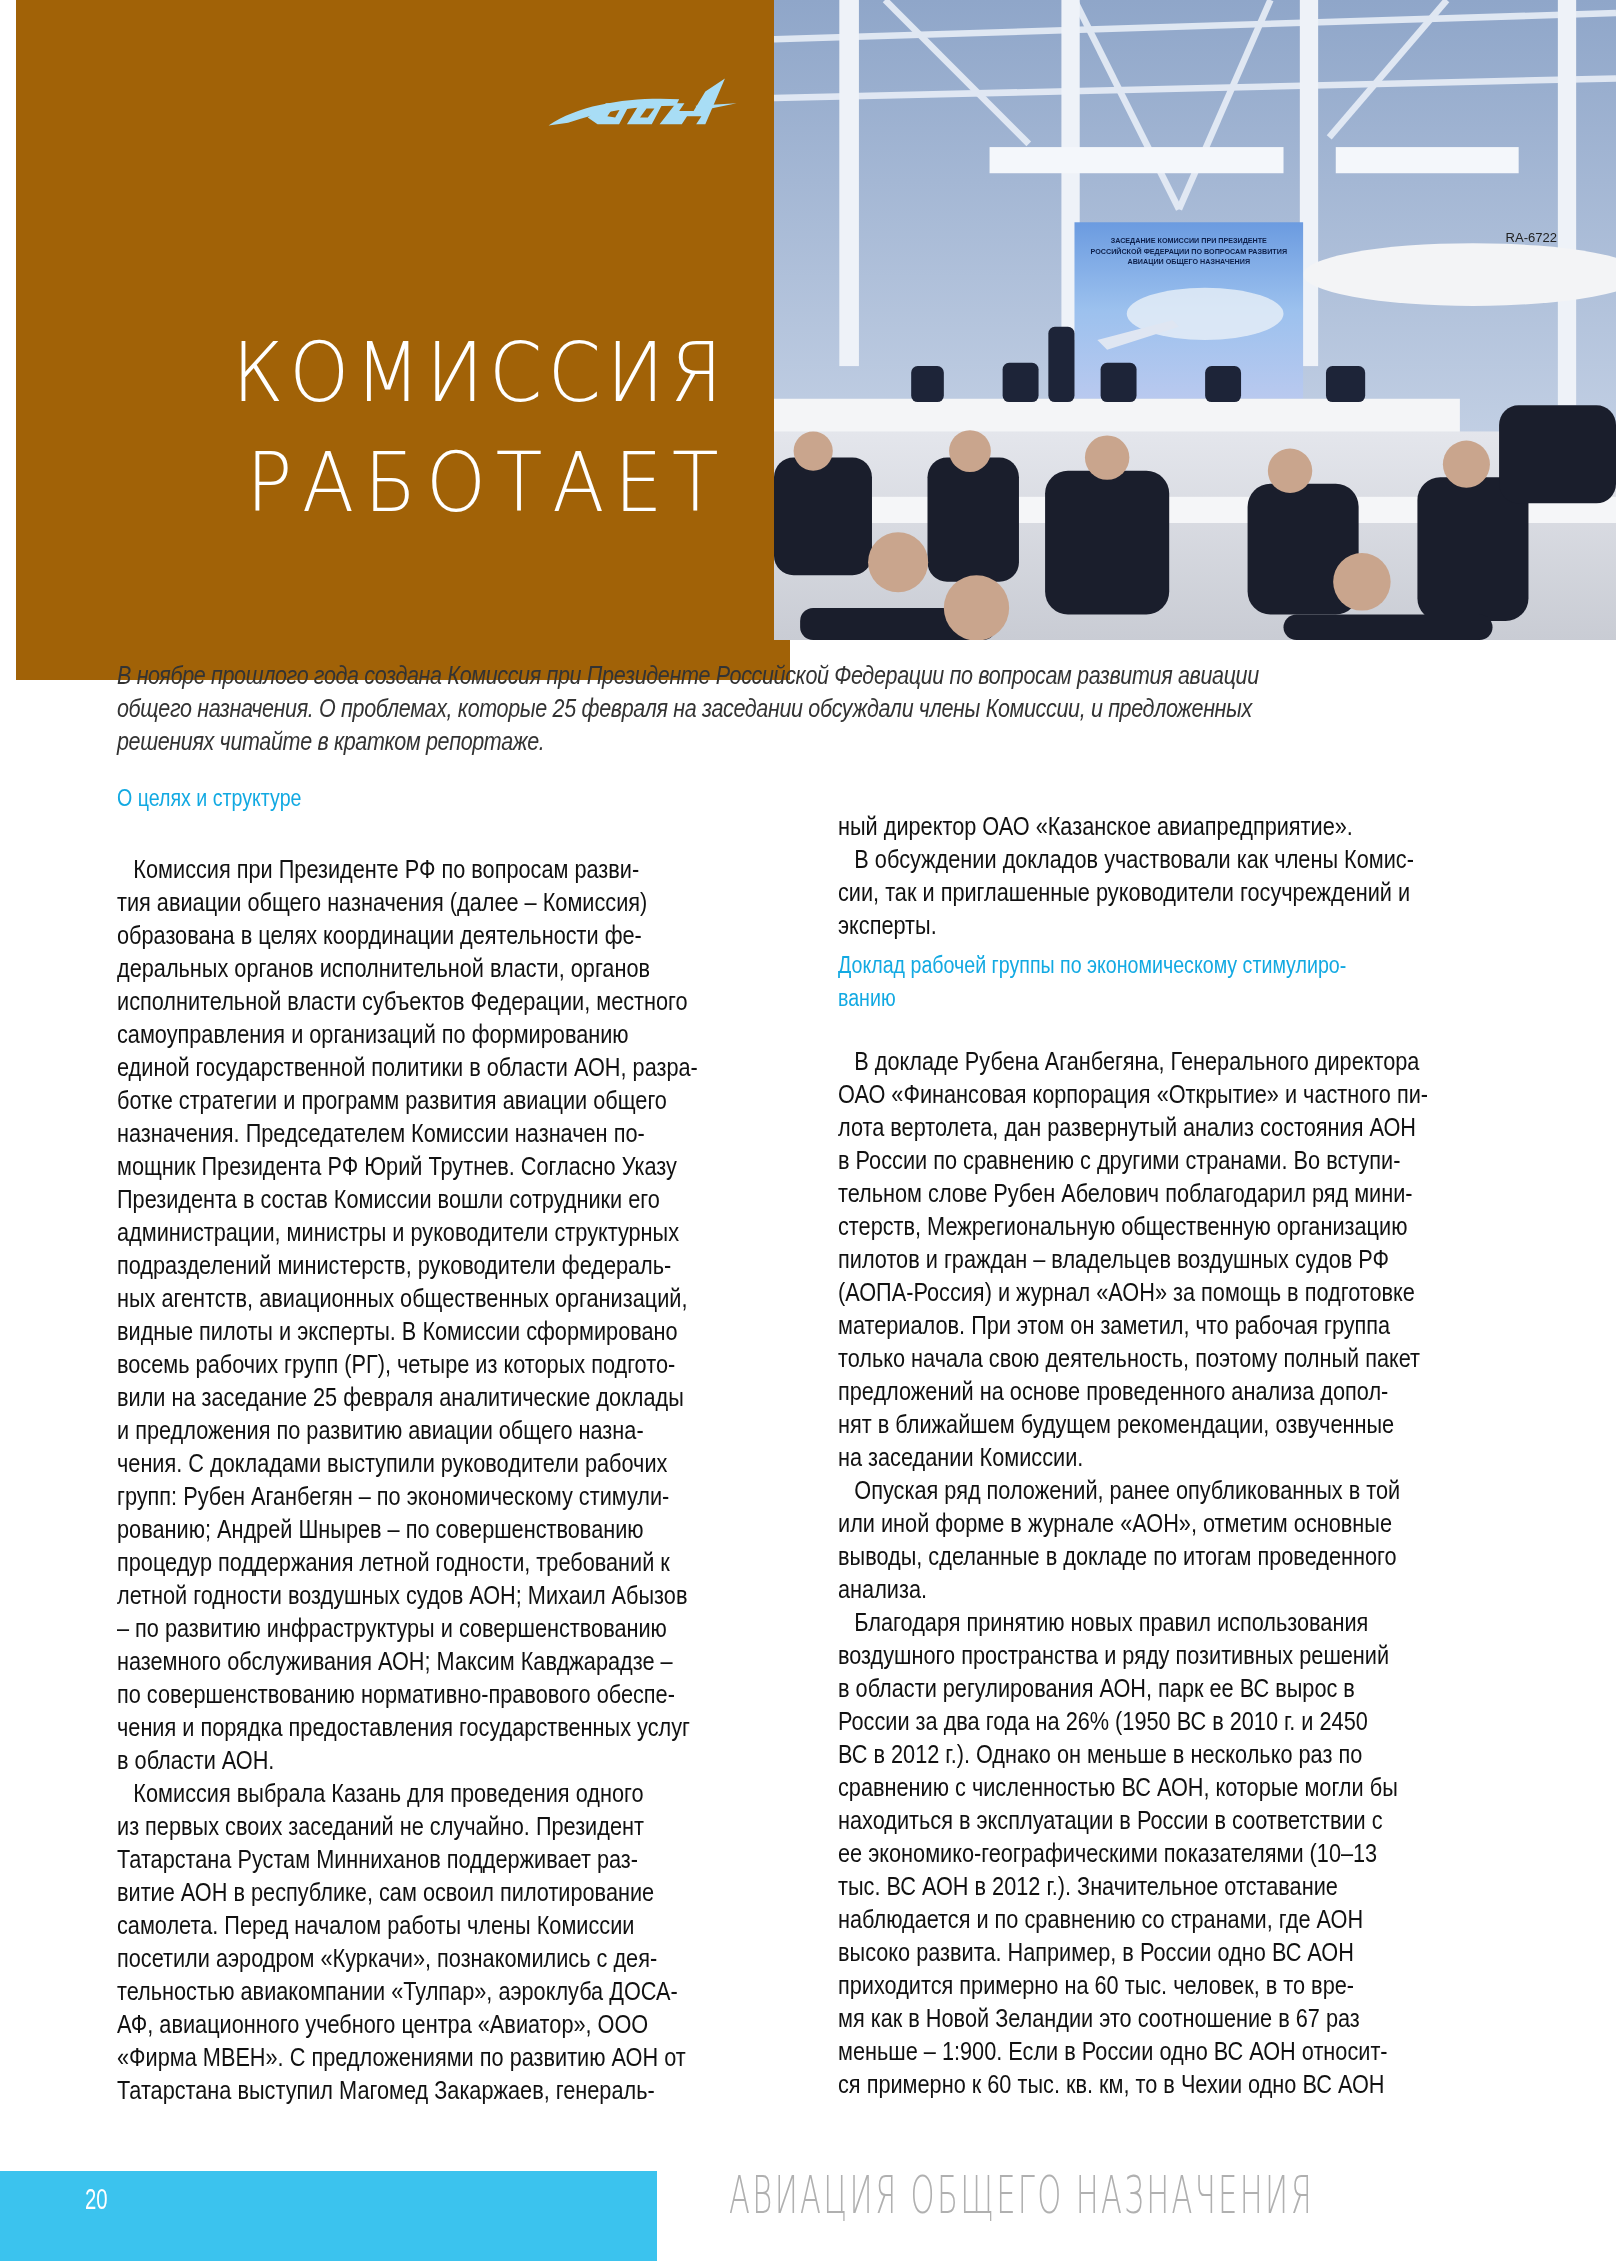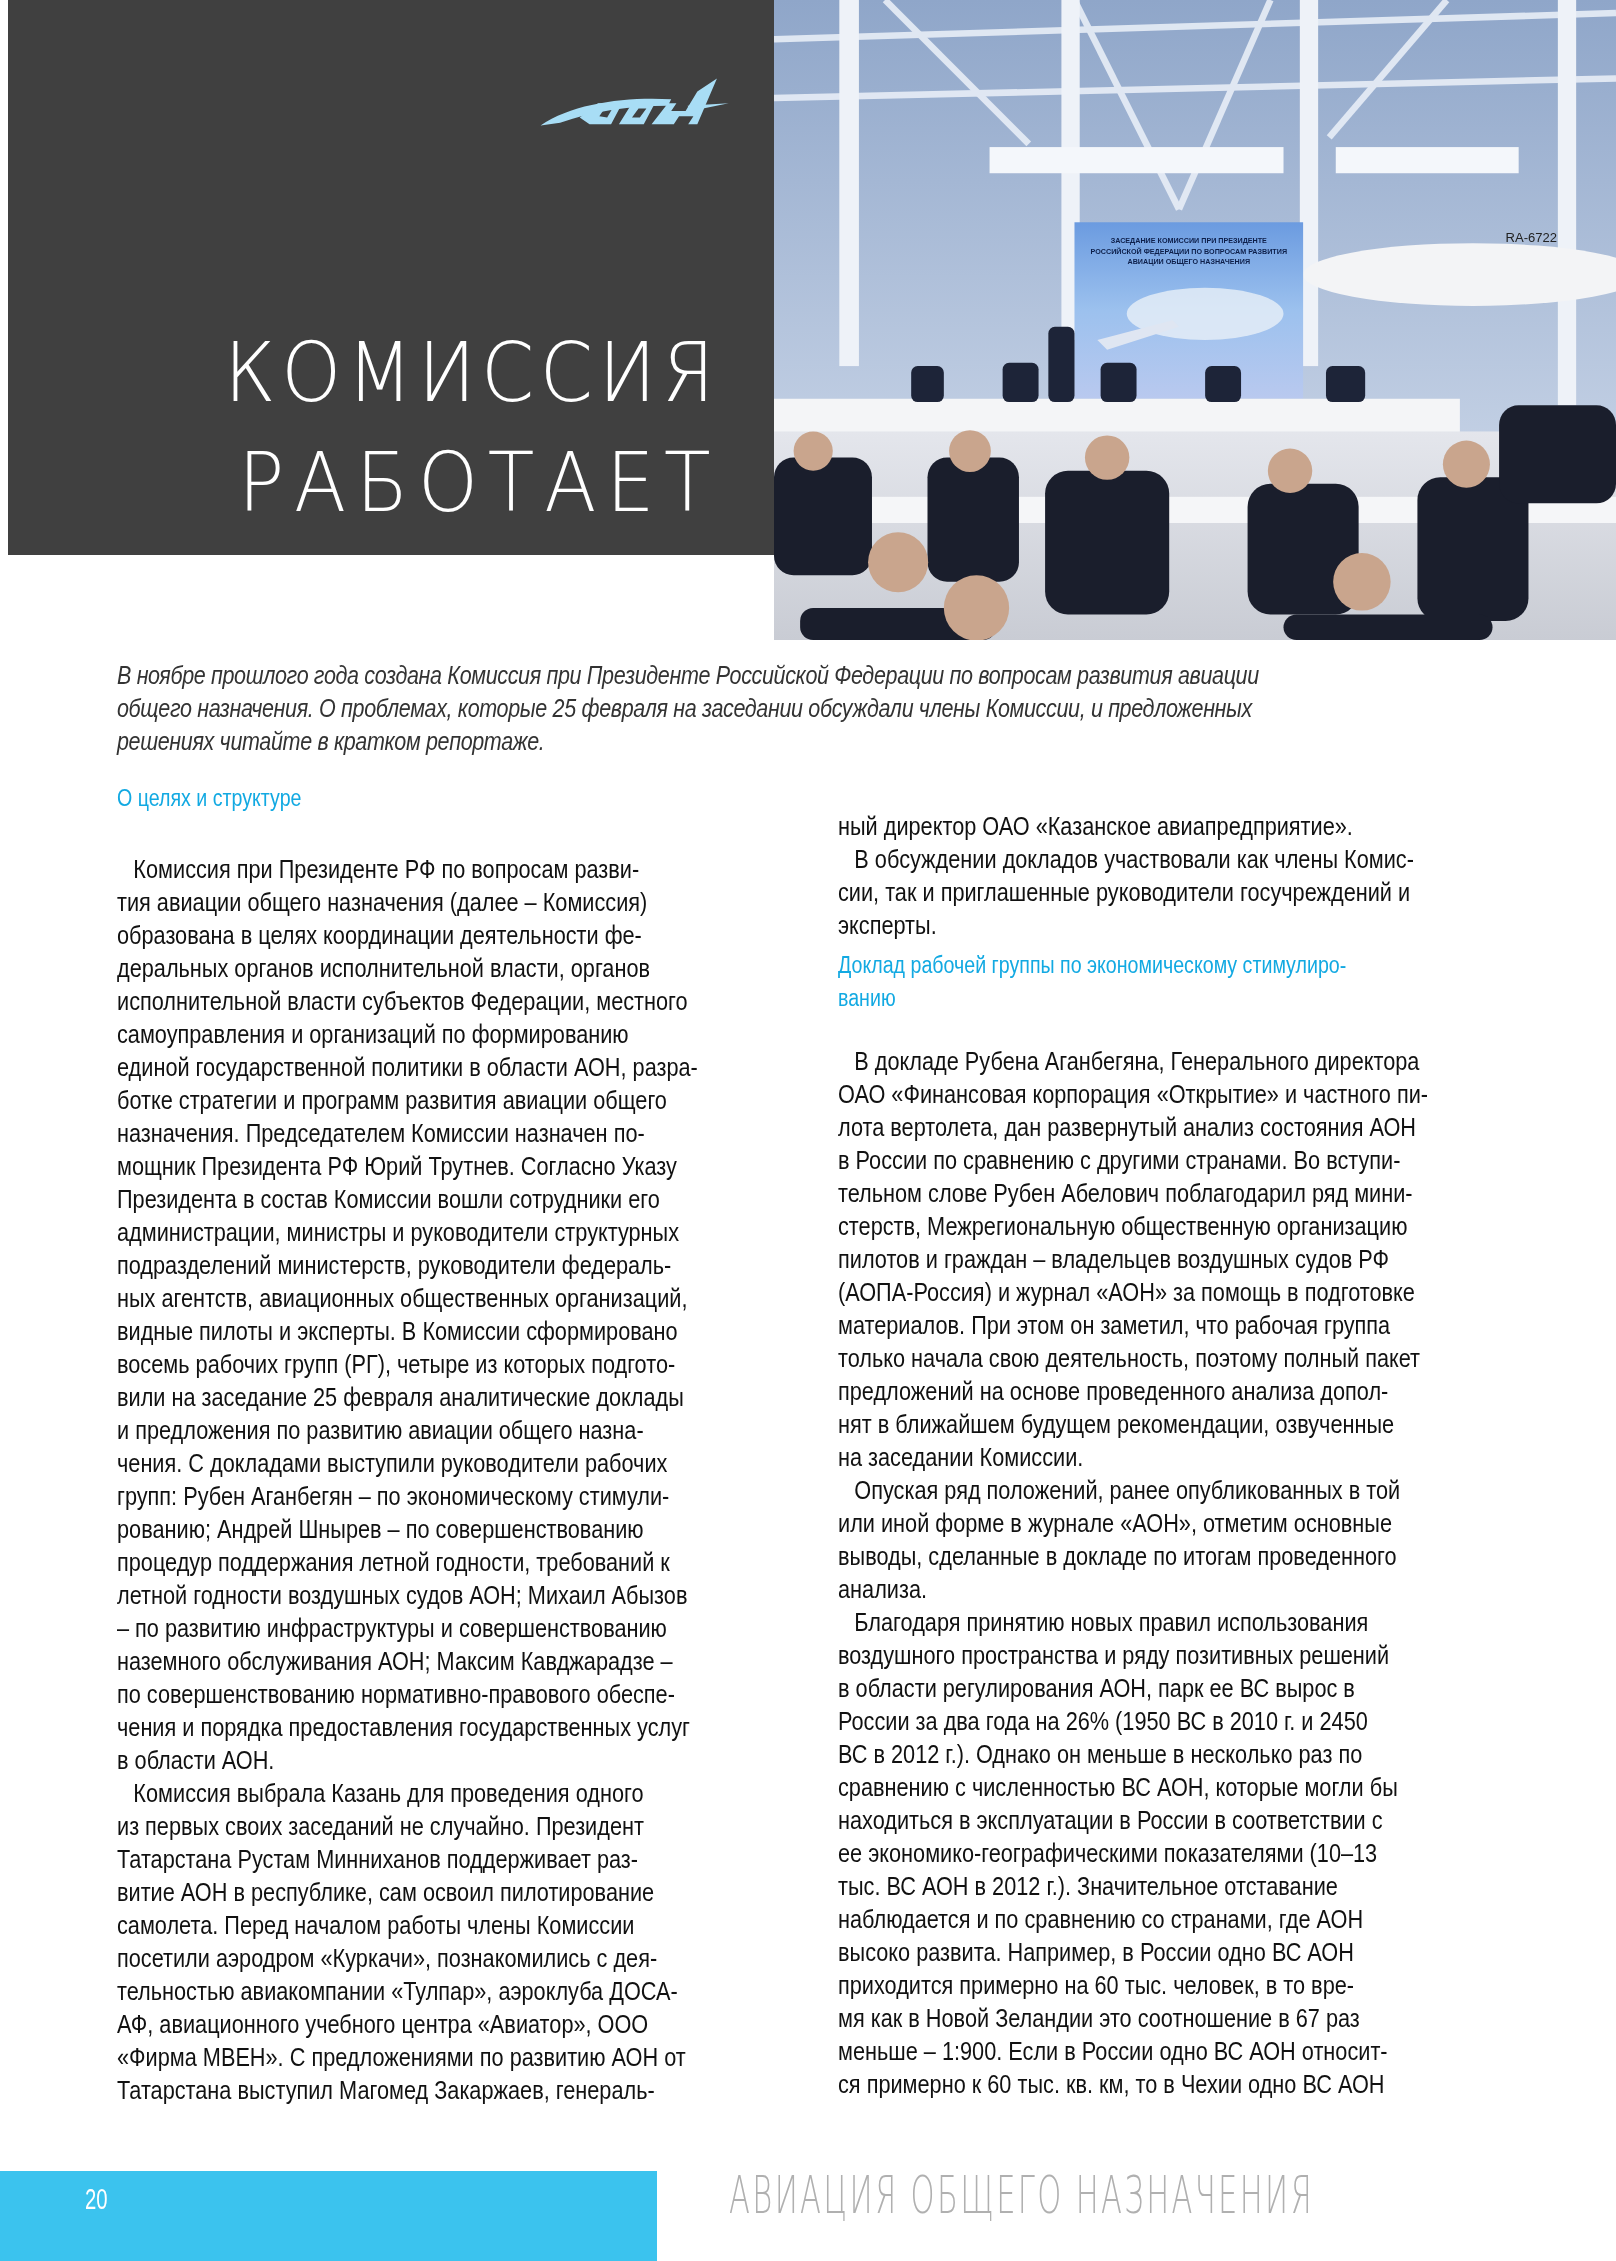--- a/index.html
+++ b/index.html
@@ -1,20 +1,20 @@
 <!DOCTYPE html>
 <html style="font-size:10.5px"><head>
 <meta charset="utf-8">
 <style>
   html, body { margin: 0; padding: 0; background: #ffffff; }
   body { width: 1617px; height: 2261px; position: relative; overflow: hidden;
          font-family: "Liberation Sans", "DejaVu Sans", sans-serif; color: #111; }
 
   
-  .hero-block { position: absolute; left: 8px; top: 0; width: 774px; height: 555px; background: #404040; }
+  .hero-block { position: absolute; left: 16px; top: 0; width: 774px; height: 680px; background: #a16207; }
   .logo { position: absolute; left: 526px; top: 77px; width: 196px; height: 59px; }
   .title { position: absolute; right: 62px; color: #ffffff; font-family: "DejaVu Sans", sans-serif;
            font-weight: 200; white-space: nowrap; text-align: right; line-height: 1; }
   .title-line-1 { top: 332px; font-size: 82px; letter-spacing: 5.9px; transform: scaleX(0.93); transform-origin: right center; }
   .title-line-2 { top: 442px; font-size: 82px; letter-spacing: 10.5px; transform: scaleX(0.93); transform-origin: right center; }
 
   
   .photo { position: absolute; left: 774px; top: 0; width: 842px; height: 640px; overflow: hidden; background: #cfd9ea; }
   .photo svg { width: 100%; height: 100%; display: block; }
 

